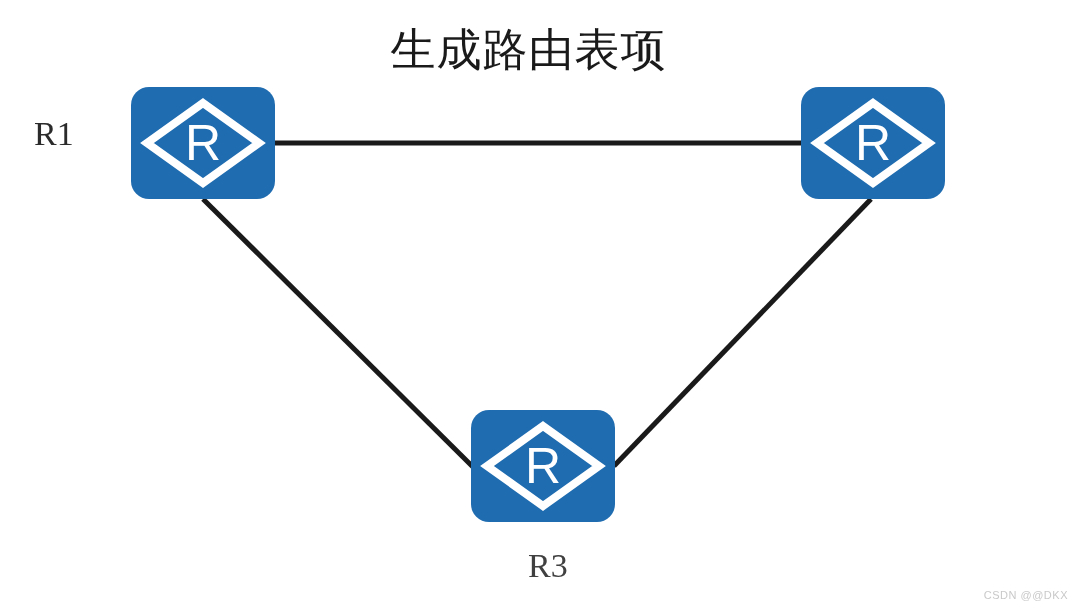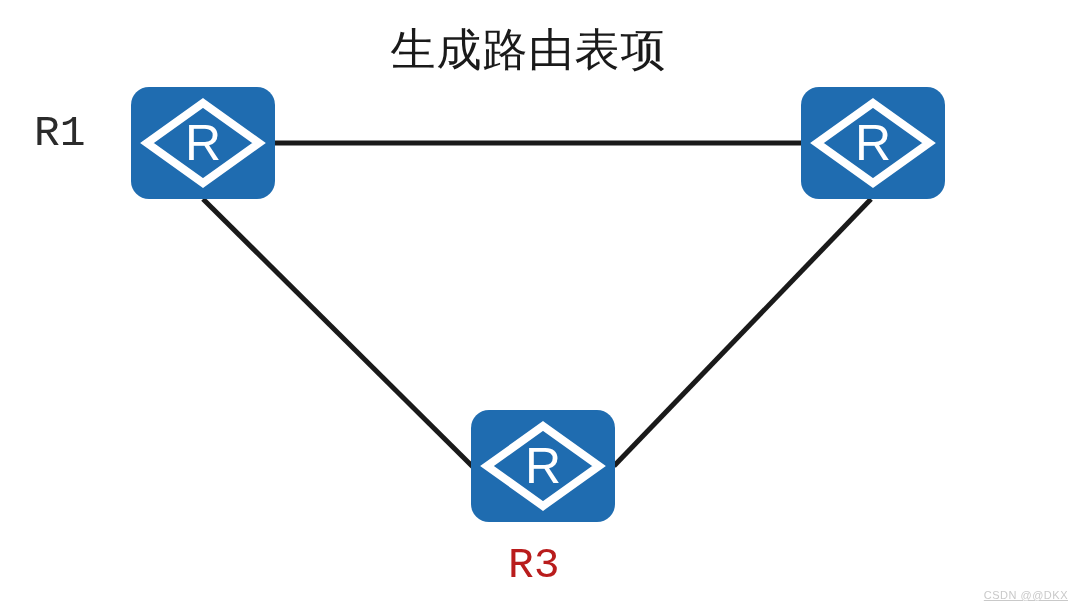--- a/index.html
+++ b/index.html
@@ -45,44 +45,43 @@
   }
   .node-glyph {
     position: absolute;
     left: 0;
     top: 0;
     width: 144px;
     height: 112px;
   }
   .node-label {
     position: absolute;
-    font-size: 43px;
+    font-size: 34px;
     line-height: 48px;
     color: #2b2b2b;
-    font-family: Liberation Mono, monospace;
+    font-family: Liberation Serif, serif;
     font-weight: 400;
     white-space: nowrap;
   }
   #node-r1 { left: 131px; top: 87px; }
   #node-r2 { left: 801px; top: 87px; }
   #node-r3 { left: 471px; top: 410px; }
   #label-r1 { left: 34px;  top: 110px; }
   #label-r2 { left: 979px; top: 110px; }
   #label-r3 { left: 508px; top: 542px; }
   .watermark {
     position: absolute;
     right: 8px;
     bottom: 6px;
     font-size: 11px;
     line-height: 14px;
     color: #c9c9c9;
     font-family: "Liberation Sans", "DejaVu Sans", sans-serif;
     letter-spacing: 0.5px;
     white-space: nowrap;
-    text-decoration: underline;
   }
 </style>
 </head>
 <body>
 
 <div id="canvas" style="background: rgb(255, 255, 255);">
 
   <div class="diagram-title">生成路由表项</div>
 
   <svg id="topology-svg" viewBox="0 0 1076 608">
@@ -108,17 +107,17 @@
   <div class="node" id="node-r3" style="left: 471px; top: 410px; width: 144px; height: 112px; background: rgb(31, 108, 176);">
     <svg class="node-glyph" viewBox="0 0 144 112">
       <polygon points="72,16 128,56 72,96 16,56" fill="none" stroke="#ffffff" stroke-width="8" stroke-linejoin="miter"></polygon>
       <text x="72" y="56" fill="#ffffff" font-size="50" font-family="Liberation Sans, DejaVu Sans, sans-serif" text-anchor="middle" dominant-baseline="central">R</text>
     </svg>
   </div>
 
   <div class="node-label" id="label-r1" style="color: rgb(43, 43, 43);">R1</div>
 
 
-  <div class="node-label" id="label-r3" style="color: #b91c1c;">R3</div>
+  <div class="node-label" id="label-r3" style="color: #404040; margin-left: 20px;">R3</div>
 
   <div class="watermark">CSDN @@DKX</div>
 
 </div>
 
 </body></html>

